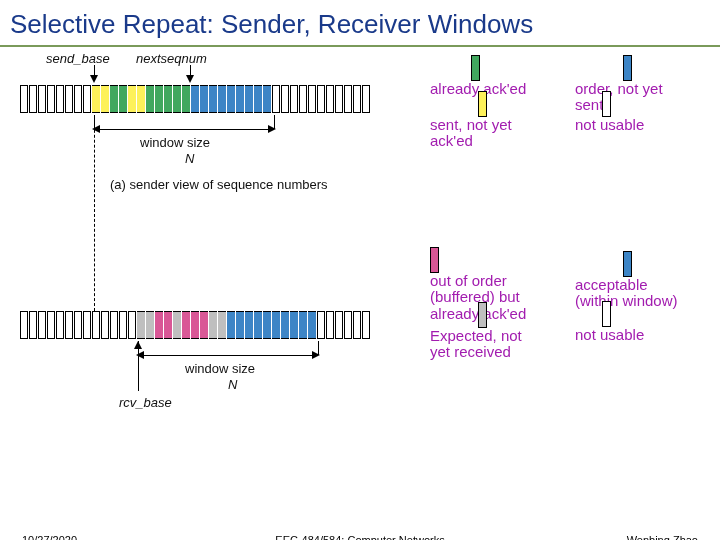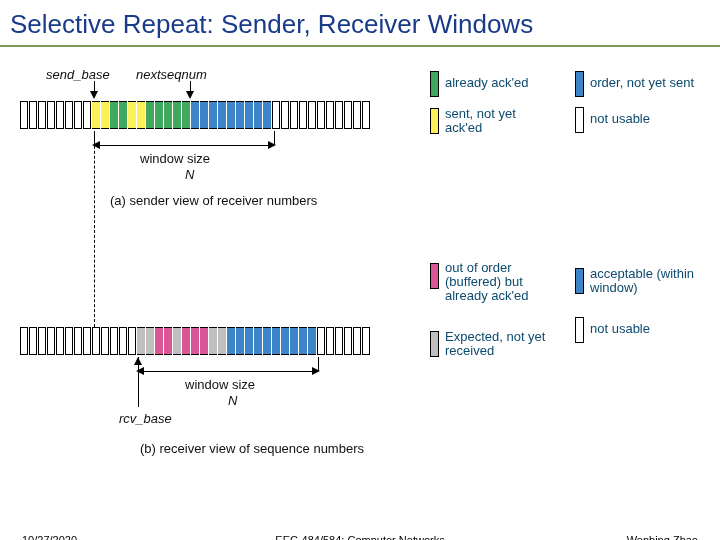--- a/index.html
+++ b/index.html
@@ -11,21 +11,21 @@
     background: #fff;
     position: relative;
     overflow: hidden;
   }
   .title {
     font-size: 26px;
     color: #1a3a8a;
     padding: 8px 10px 4px 10px;
     line-height: 1.25;
     border-bottom: 2px solid #7a9a5a;
-    margin-bottom: 20px;
+    margin-bottom: 4px;
   }
   .diagram-area {
     position: relative;
     width: 700px;
     height: 420px;
     margin-left: 10px;
   }
   .label {
     position: absolute;
     font-size: 13px;
@@ -59,25 +59,26 @@
   .legend-box {
     display:inline-block;
     width: 9px;
     height: 26px;
     vertical-align: middle;
     margin-right: 6px;
     box-sizing: border-box;
   }
   .legend-item {
     position: absolute;
-    font-size: 13px;
-    color:#0c4a6e;
+    font-size: 15px;
+    color:#a21caf;
     line-height: 1.1;
     display:flex;
     align-items:center;
+    flex-direction:column;
   }
   .legend-text { display:inline-block; max-width: 110px; }
   .arrow-down {
     position:absolute;
     width:0;height:0;
     border-left:4px solid transparent;
     border-right:4px solid transparent;
     border-top:8px solid #000;
   }
   .arrow-up {
@@ -175,21 +176,21 @@
   </div>
 
   <div class="arrow-stem-v" style="left:84px; top:64px; height:14px;"></div>
   <div class="arrow-stem-v" style="left:264px; top:64px; height:14px;"></div>
   <div class="hline" style="left:84px; top:78px; width:180px;"></div>
   <div class="arrow-left" style="left:82px; top:74px;"></div>
   <div class="arrow-right" style="left:258px; top:74px;"></div>
   <div class="label plain" style="left:130px; top:84px;">window size</div>
   <div class="label" style="left:175px; top:100px;">N</div>
 
-  <div class="caption" style="left:100px; top:126px;">(a) sender view of receiver numbers</div>
+  <div class="caption" style="left:100px; top:126px;">(a) sender view of sequence numbers</div>
 
   <div class="legend-item" style="left:420px; top:4px;">
     <span class="legend-box" style="background:#41a85f;border:1px solid #000;"></span>
     <span class="legend-text">already ack'ed</span>
   </div>
   <div class="legend-item" style="left:420px; top:40px;">
     <span class="legend-box" style="background:#fdf15a;border:1px solid #000;"></span>
     <span class="legend-text">sent, not yet ack'ed</span>
   </div>
   <div class="legend-item" style="left:565px; top:4px;">
@@ -250,27 +251,26 @@
   <div class="hline" style="left:128px; top:304px; width:180px;"></div>
   <div class="arrow-left" style="left:126px; top:300px;"></div>
   <div class="arrow-right" style="left:302px; top:300px;"></div>
   <div class="label plain" style="left:175px; top:310px;">window size</div>
   <div class="label" style="left:218px; top:326px;">N</div>
 
   <div class="arrow-stem-v" style="left:128px; top:304px; height:36px;"></div>
   <div class="arrow-up" style="left:124px; top:290px;"></div>
   <div class="label" style="left:109px; top:344px;">rcv_base</div>
 
-  <div class="caption" style="left:130px; top:374px;">(b) receiver view of sequence numbers</div>
 
   <div class="legend-item" style="left:420px; top:194px; align-items:flex-start;">
     <span class="legend-box" style="background:#d95796;border:1px solid #000; margin-top:2px;"></span>
     <span class="legend-text" style="max-width:120px;">out of order (buffered) but already ack'ed</span>
   </div>
-  <div class="legend-item" style="left:420px; top:263px;">
+  <div class="legend-item" style="left:420px; top:251px;">
     <span class="legend-box" style="background:#bfbfbf;border:1px solid #000;"></span>
     <span class="legend-text">Expected, not yet received</span>
   </div>
   <div class="legend-item" style="left:565px; top:200px;">
     <span class="legend-box" style="background:#3d85c6;border:1px solid #000;"></span>
     <span class="legend-text">acceptable (within window)</span>
   </div>
   <div class="legend-item" style="left:565px; top:250px;">
     <span class="legend-box outline"></span>
     <span class="legend-text">not usable</span>

